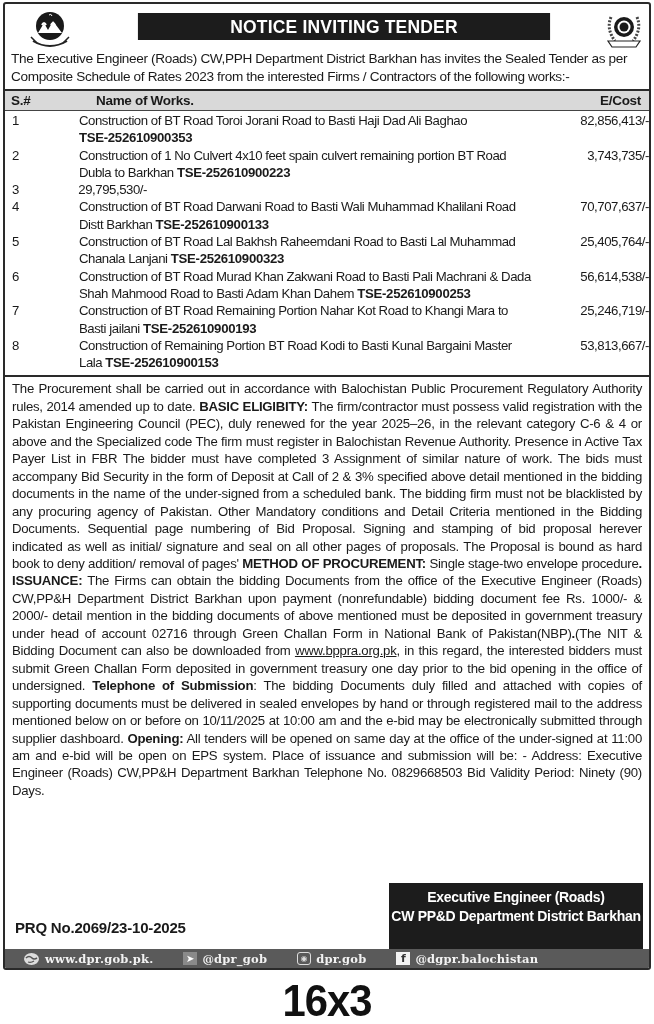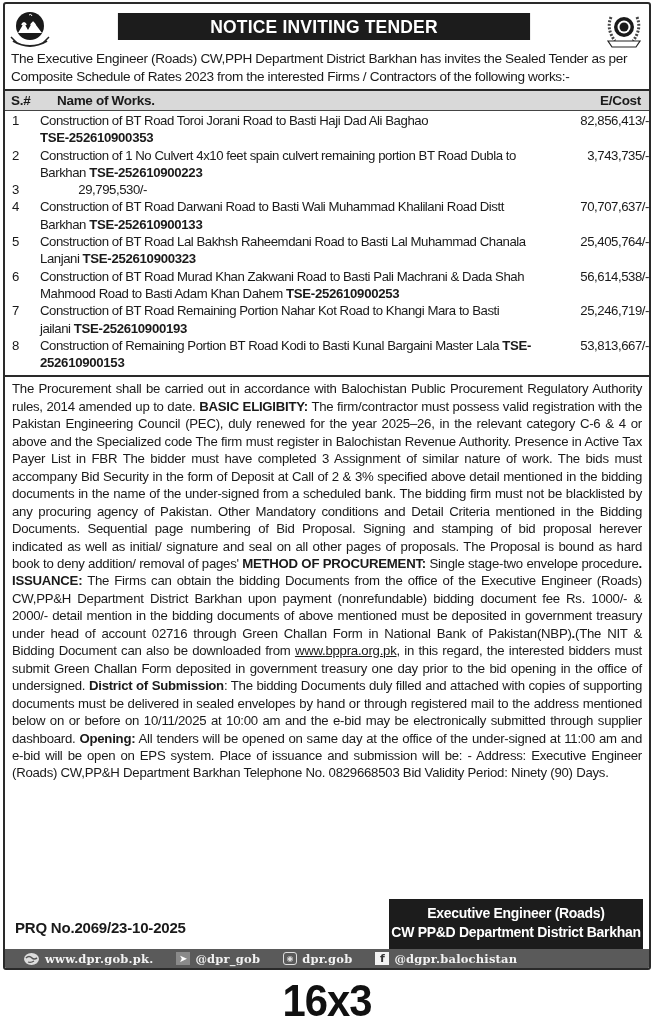--- a/index.html
+++ b/index.html
@@ -5,21 +5,21 @@
     * { box-sizing: border-box; margin: 0; padding: 0; }
     html, body { width: 654px; height: 1024px; background: #ffffff; overflow: hidden; }
     body { font-family: "Liberation Sans", sans-serif; color: #1a1a1a; position: relative; }
 
     .notice {
       position: absolute; left: 3px; top: 2px; width: 648px; height: 968px;
       border: 2px solid #2a2a2a; border-radius: 3px; background: #fff; overflow: hidden;
     }
 
     
-    .header { position: relative; height: 47px; }
+    .header { position: relative; height: 47px; margin-left: 20px; }
     .logo { position: absolute; top: 3px; width: 42px; height: 44px; }
     .logo-left { left: 4px; }
     .logo-right { right: 4px; }
     .title-bar {
       position: absolute; left: 95px; top: 9px; width: 448px; height: 27px;
       background: #1c1c1c; color: #fff; text-align: center;
       font-weight: bold; font-size: 19px; line-height: 27px; letter-spacing: 0.2px;
       transform: scaleX(0.92);
     }
 
@@ -29,21 +29,21 @@
     }
 
     
     .works { margin-top: 4px; border-top: 2px solid #2a2a2a; }
     .works-head {
       display: flex; background: #d9d9d9; border-bottom: 1px solid #444;
       height: 20px; align-items: center; font-weight: bold; font-size: 13.5px;
       letter-spacing: -0.3px;
     }
     .col-sn { width: 32px; padding-left: 6px; flex: none; }
-    .col-name { flex: 1; padding-left: 20px; }
+    .col-name { flex: 1; padding-left: 20px; margin-left: 39px; }
     .col-cost { width: 110px; flex: none; text-align: right; padding-right: 8px; }
     .works-body { padding-top: 1px; }
     .work-row { display: flex; font-size: 13.2px; line-height: 17.3px; letter-spacing: -0.45px; }
     .work-row .col-sn { padding-left: 7px; }
     .work-row .col-name { padding-left: 3px; padding-right: 6px; }
     .work-row .col-cost { text-align: right; padding-left: 10px; padding-right: 0; }
     .tse { font-weight: bold; letter-spacing: -0.3px; }
 
     .body-text {
       border-top: 2px solid #2a2a2a; margin-top: 4px;
@@ -53,31 +53,31 @@
     .body-text b { font-weight: bold; }
     .body-text u { }
 
     
     .sig-wrap { position: absolute; left: 0; right: 0; bottom: 19px; height: 58px; }
     .prq {
       position: absolute; left: 10px; bottom: 13px; font-weight: bold; font-size: 15px;
       letter-spacing: -0.2px;
     }
     .sig-box {
-      position: absolute; right: 6px; bottom: 0; width: 254px; height: 50px;
+      position: absolute; right: 6px; bottom: 0; width: 254px; height: 66px;
       background: #1c1c1c; color: #fff; text-align: center; font-weight: bold;
       font-size: 14px; line-height: 19px; padding-top: 5px; letter-spacing: -0.3px;
     }
 
     
     .social-band {
       position: absolute; left: 0; right: 0; bottom: 0; height: 19px;
       background: #5a5a5a; color: #f2f2f2; display: flex; align-items: center;
       font-family: "DejaVu Serif", serif; font-weight: bold; font-size: 11.5px;
-      padding-left: 18px; gap: 9px; letter-spacing: 0.2px;
+      padding-left: 18px; gap: 16px; letter-spacing: 0.2px;
     }
     .soc-item { display: flex; align-items: center; margin-right: 14px; }
     .soc-icon {
       display: inline-flex; align-items: center; justify-content: center;
       width: 14px; height: 13px; margin-right: 5px; font-size: 10px;
       font-family: "DejaVu Sans", sans-serif;
     }
     .ic-globe { width: 17px; height: 14px; }
     .ic-tw { background: #8a8a8a; color: #fff; }
     .ic-ig { border: 1.5px solid #ddd; border-radius: 3px; color: #ddd; font-size: 8px; }
@@ -171,21 +171,21 @@
 
   <div class="body-text">
     <span>The Procurement shall be carried out in accordance with Balochistan Public Procurement Regulatory Authority rules, 2014 amended up to date.</span>
     <b>BASIC ELIGIBITY:</b>
     <span>The firm/contractor must possess valid registration with the Pakistan Engineering Council (PEC), duly renewed for the year 2025–26, in the relevant category C-6 &amp; 4  or above and the Specialized code  The firm must register in Balochistan Revenue Authority. Presence in Active Tax Payer List in FBR The bidder must have completed 3 Assignment of similar nature of work. The bids must accompany Bid Security in the form of Deposit at Call of 2 &amp; 3% specified above detail mentioned in the bidding documents in the name of the under-signed from a scheduled bank. The bidding firm must not be blacklisted by any procuring agency of Pakistan. Other Mandatory conditions and Detail Criteria mentioned in the Bidding Documents. Sequential page numbering of Bid Proposal. Signing and stamping of bid proposal herever indicated as well as initial/ signature and seal on all other pages of proposals. The Proposal is bound as hard book to deny addition/ removal of pages'</span>
     <b>METHOD OF PROCUREMENT:</b>
     <span>Single stage-two envelope procedure</span><b>.</b>
     <b>ISSUANCE:</b>
     <span>The Firms can obtain the bidding Documents from the office of the Executive Engineer (Roads) CW,PP&amp;H Department District Barkhan upon payment (nonrefundable) bidding document fee Rs. 1000/- &amp; 2000/- detail mention in the bidding documents of above mentioned  must be deposited in government treasury under head of account 02716 through Green Challan Form in National Bank of Pakistan(NBP)</span><b>.</b><span>(The NIT &amp; Bidding Document can also be downloaded from</span>
     <u>www.bppra.org.pk</u><span>, in this regard, the interested bidders must submit Green Challan Form deposited in government treasury one day prior to the bid opening in the office of undersigned.</span>
-    <b>District of Submission</b><span>: The bidding Documents duly filled and attached with copies of supporting documents must be delivered in sealed envelopes by hand or through registered mail to the address mentioned below on or before on 10/11/2025 at 10:00 am and the e-bid may be electronically submitted through supplier dashboard.</span>
+    <b>Telephone of Submission</b><span>: The bidding Documents duly filled and attached with copies of supporting documents must be delivered in sealed envelopes by hand or through registered mail to the address mentioned below on or before on 10/11/2025 at 10:00 am and the e-bid may be electronically submitted through supplier dashboard.</span>
     <b>Opening:</b>
     <span>All tenders will be opened on same day at the office of the under-signed at 11:00 am and e-bid will be open on EPS system. Place of issuance and submission will be: - Address: Executive Engineer (Roads) CW,PP&amp;H Department Barkhan Telephone No.  0829668503 Bid Validity Period: Ninety (90) Days.</span>
   </div>
 
   <div class="sig-wrap">
     <div class="prq">PRQ No.2069/23-10-2025</div>
     <div class="sig-box">
       <div>Executive Engineer (Roads)</div>
       <div>CW PP&amp;D Department District Barkhan</div>
     </div>

